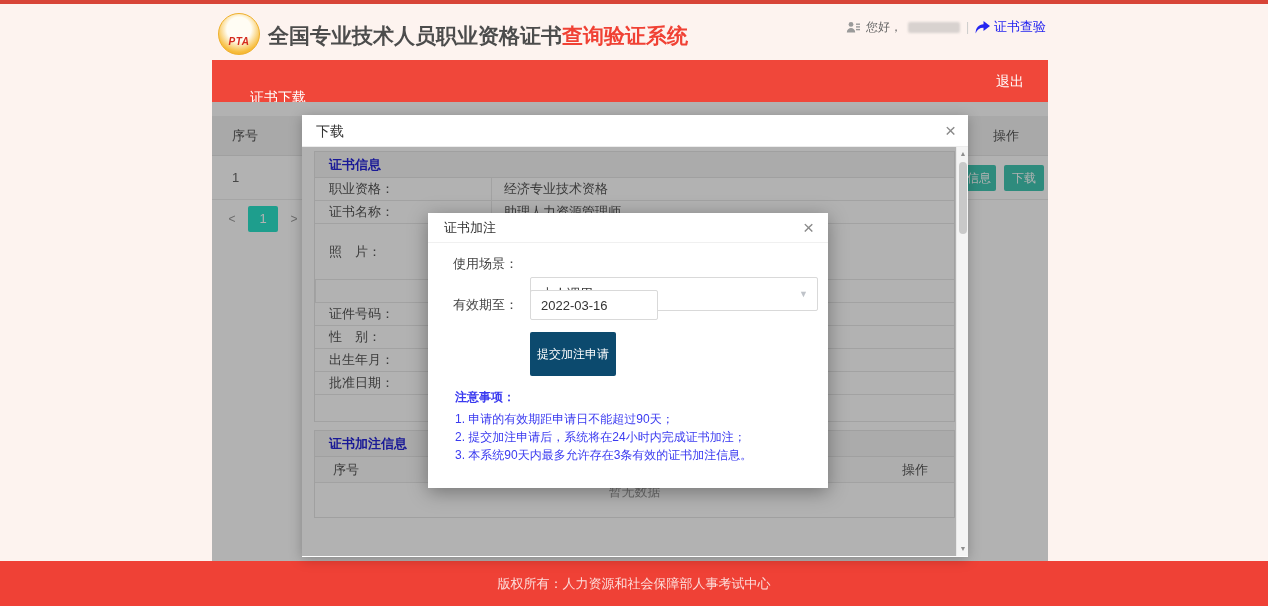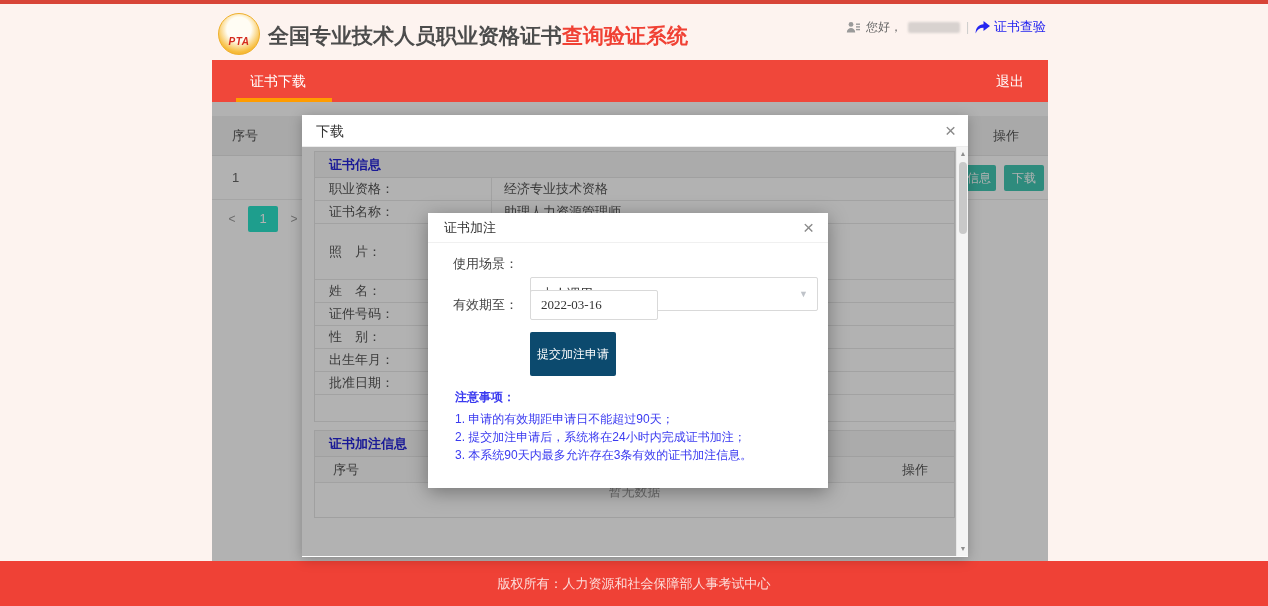--- a/index.html
+++ b/index.html
@@ -24,21 +24,21 @@
   .site-title .accent { color:#f04134; }
   .user-area { position:absolute; right:222px; top:14px; display:flex; align-items:center; gap:6px; font-size:12px; color:#666; }
   .user-icon svg { display:block; }
   .redacted { width:52px; height:11px; background:#d8d2cf; border-radius:2px; filter:blur(1px); }
   .sep { color:#ccc; }
   .verify-link { display:flex; align-items:center; gap:4px; color:#2525f0; font-size:13px; text-decoration:none; cursor:pointer; }
   .share-icon svg { display:block; }
 
   
   .nav-bar { position:absolute; left:212px; top:60px; width:836px; height:42px; background:#f0473a; }
-  .nav-tab { position:absolute; left:30px; top:0; height:42px; line-height:42px; padding:0 8px; color:#fff; font-size:14px; cursor:pointer; }
+  .nav-tab { position:absolute; left:30px; top:16px; height:42px; line-height:42px; padding:0 8px; color:#fff; font-size:14px; cursor:pointer; }
   .nav-tab .active-underline { position:absolute; left:-6px; bottom:0; width:96px; height:4px; background:#ff9c00; }
   .nav-logout { position:absolute; right:16px; top:0; height:42px; line-height:42px; padding:0 8px; color:#fff; font-size:14px; cursor:pointer; }
 
   
   .content-region { position:absolute; left:212px; top:102px; width:836px; height:459px; background:#fff; }
   .bg-table-header { position:absolute; left:0; top:14px; width:836px; height:40px; background:#f2f2f2; border-bottom:1px solid #e6e6e6; }
   .bg-th-seq { position:absolute; left:20px; top:0; width:100px; line-height:40px; color:#555; }
   .bg-th-action { position:absolute; left:752px; top:0; width:84px; line-height:40px; text-align:center; color:#555; }
   .bg-table-row { position:absolute; left:0; top:54px; width:836px; height:44px; border-bottom:1px solid #ededed; }
   .bg-td-seq { position:absolute; left:20px; top:0; width:100px; line-height:44px; color:#666; }
@@ -79,21 +79,21 @@
   .anno-body { position:relative; padding-top:4px; }
   .form-row { position:relative; }
   .form-label { position:absolute; left:0; top:0; width:90px; text-align:right; color:#444; font-size:13px; }
   .row-scene { height:32px; margin-bottom:11px;padding-left:21px; }
   .row-scene .form-label { line-height:34px; }
   .select-box { position:absolute; left:102px; top:8px; width:288px; height:34px; border:1px solid #d9d9d9; border-radius:2px; background:#fff; cursor:pointer;margin-top:22px; }
   .select-value { line-height:32px; padding-left:10px; color:#333; font-size:13px; }
   .select-chevron { position:absolute; right:9px; top:0; line-height:32px; font-size:9px; color:#bfc3c9; }
   .row-valid { height:30px; }
   .row-valid .form-label { line-height:30px; }
-  .date-input { position:absolute; left:102px; top:0; width:128px; height:30px; border:1px solid #d9d9d9; border-radius:2px; padding-left:10px; font-size:13px; color:#333; font-family:Liberation Serif, serif; background:#fff; }
+  .date-input { position:absolute; left:102px; top:0; width:128px; height:30px; border:1px solid #d9d9d9; border-radius:2px; padding-left:10px; font-size:13px; color:#333; font-family:Liberation Sans, sans-serif; background:#fff; }
   .submit-btn { margin:12px 0 0 102px; width:86px; height:44px; background:#0c4a6e; color:#fff; border:none; border-radius:2px; font-size:12px; cursor:pointer; font-family:Liberation Mono, monospace; }
   .notes { margin:13px 0 0 27px; color:#3a3af0; font-size:12px; }
   .notes-title { font-weight:bold; margin-bottom:4px; }
   .notes-item { line-height:18px; }
 
   
   .site-footer { position:absolute; left:0; top:561px; width:1268px; height:45px; background:#ef4136; text-align:center; }
   .footer-text { line-height:45px; color:rgba(255,255,255,0.82); font-size:13px; }
 </style>
 </head>
@@ -170,21 +170,20 @@
       </div>
       <div class="f-row h23">
         <div class="f-label">证书名称：</div>
         <div class="f-value">助理人力资源管理师</div>
       </div>
       <div class="f-row h56">
         <div class="f-label">照　片：</div>
         <div class="f-value"></div>
       </div>
       <div class="f-row h23">
-        <div class="f-label">姓　名：</div>
         <div class="f-value"></div>
       </div>
       <div class="f-row h23">
         <div class="f-label">证件号码：</div>
         <div class="f-value"></div>
       </div>
       <div class="f-row h23">
         <div class="f-label">性　别：</div>
         <div class="f-value"></div>
       </div>

